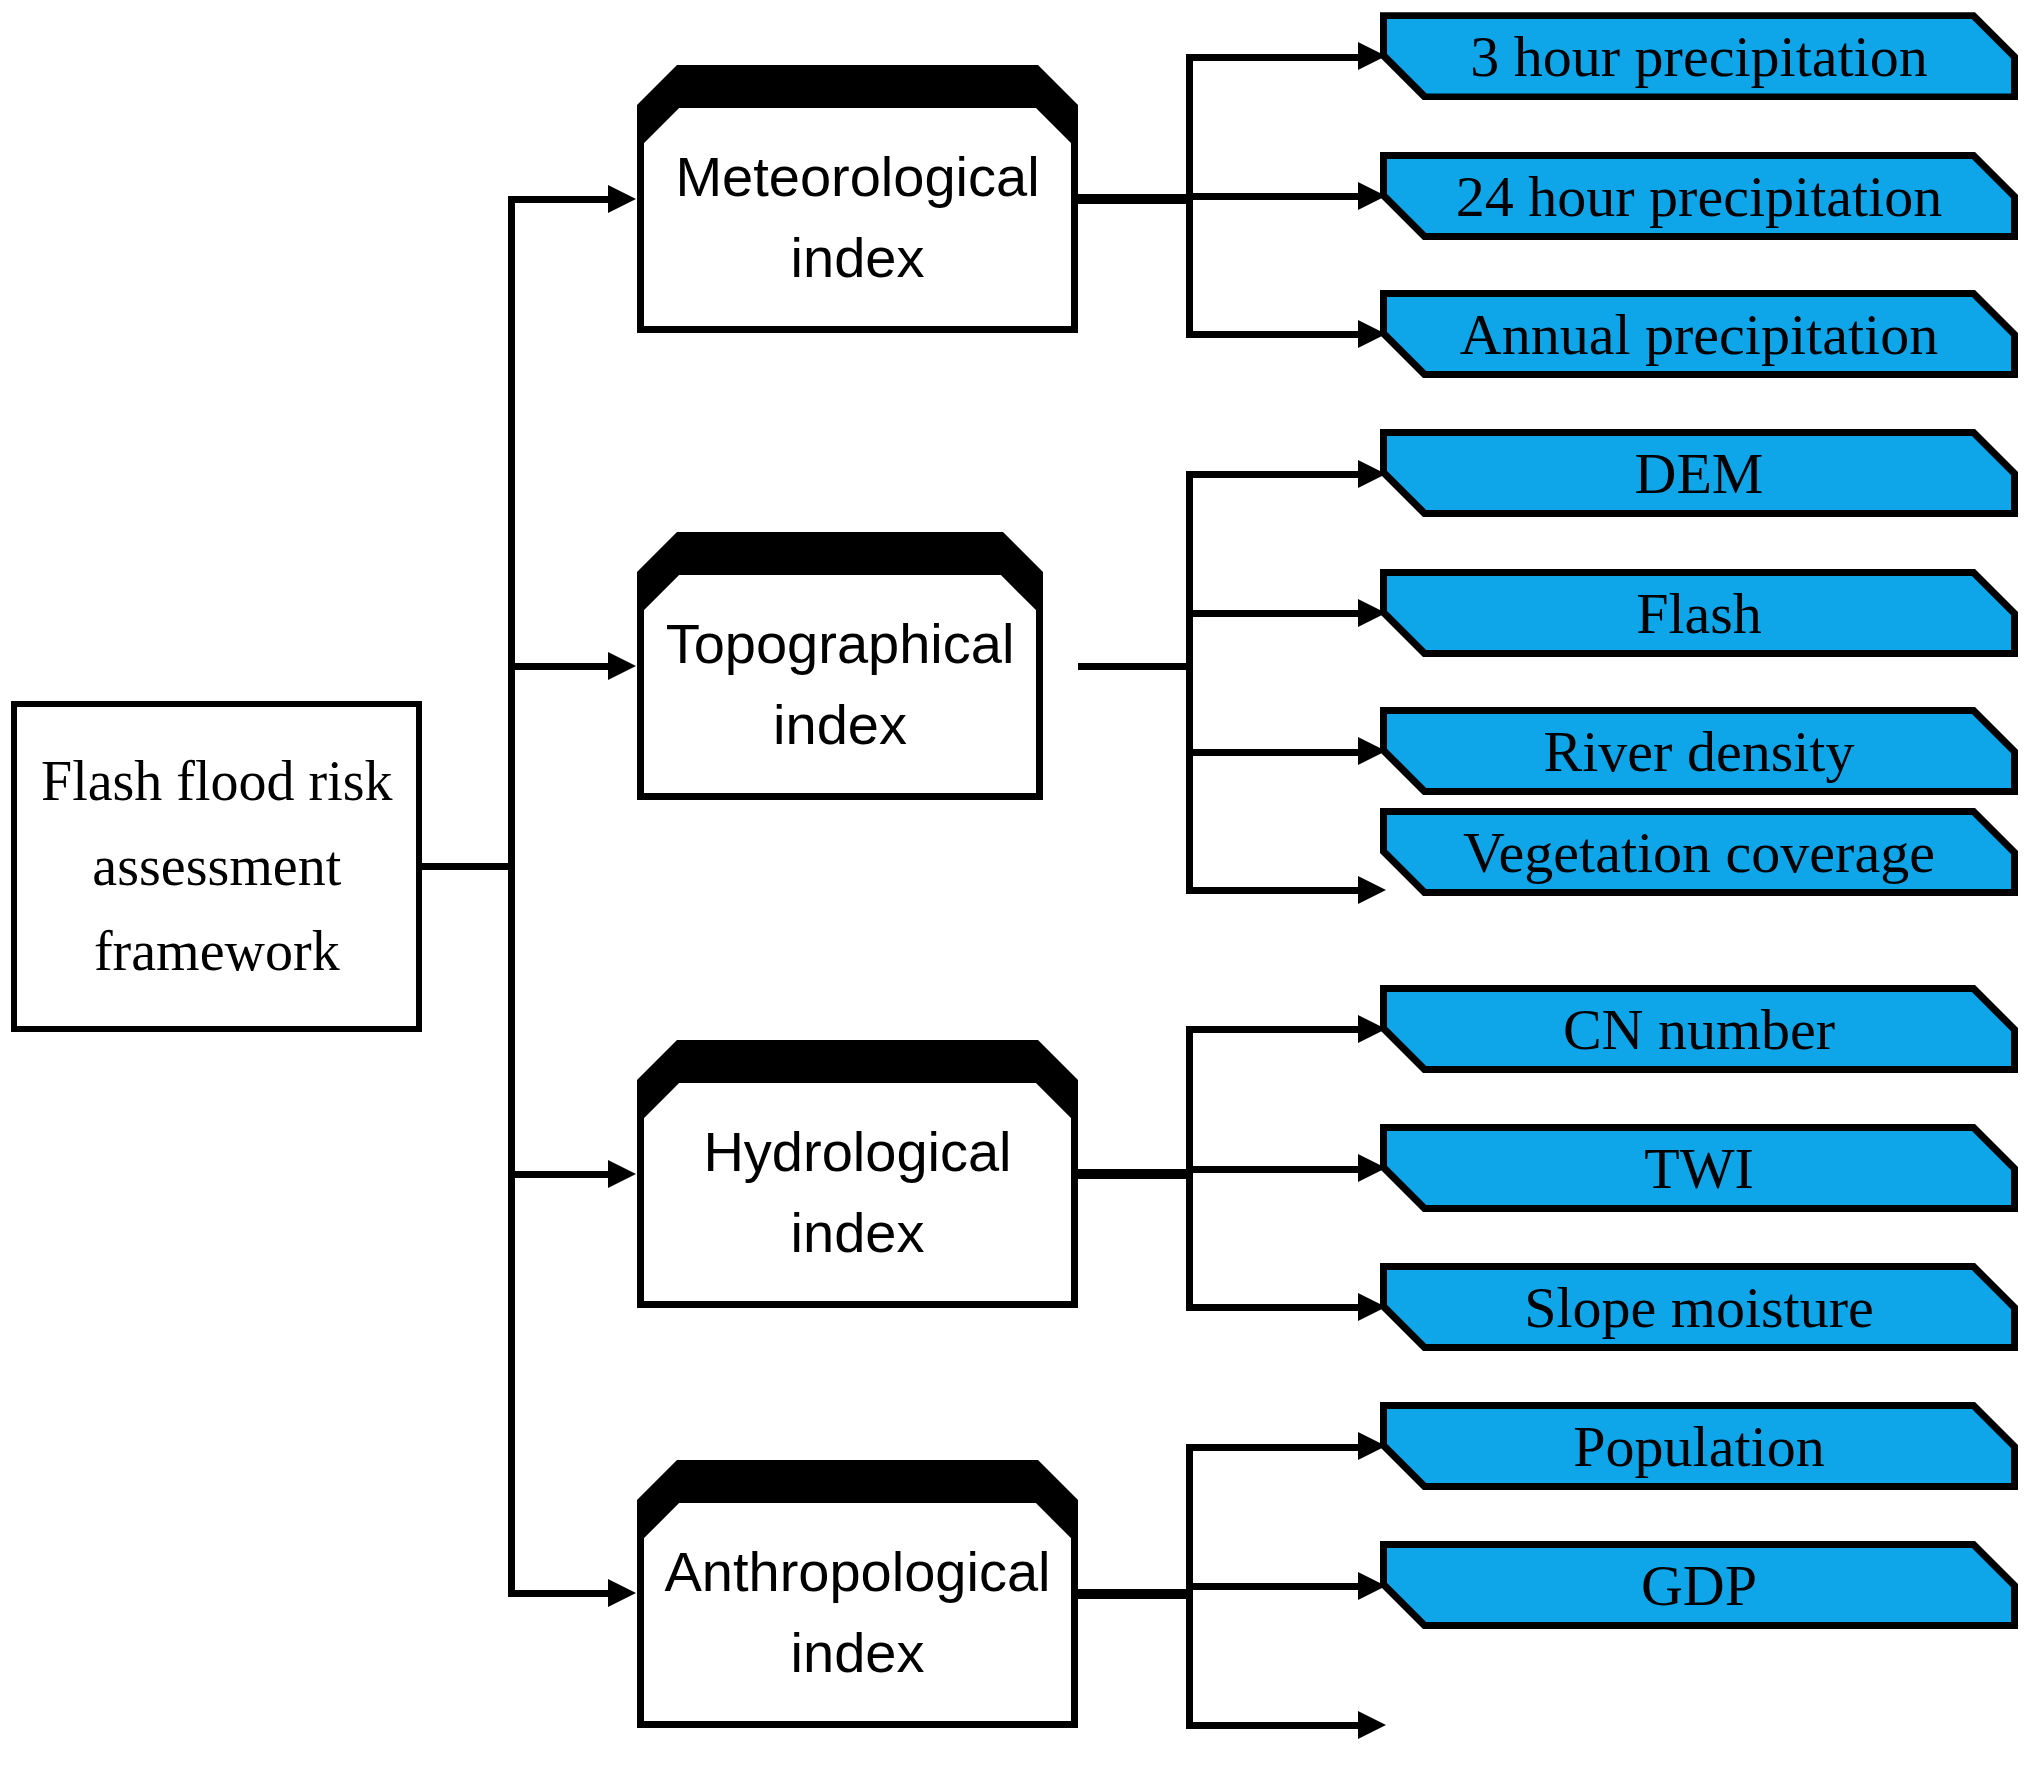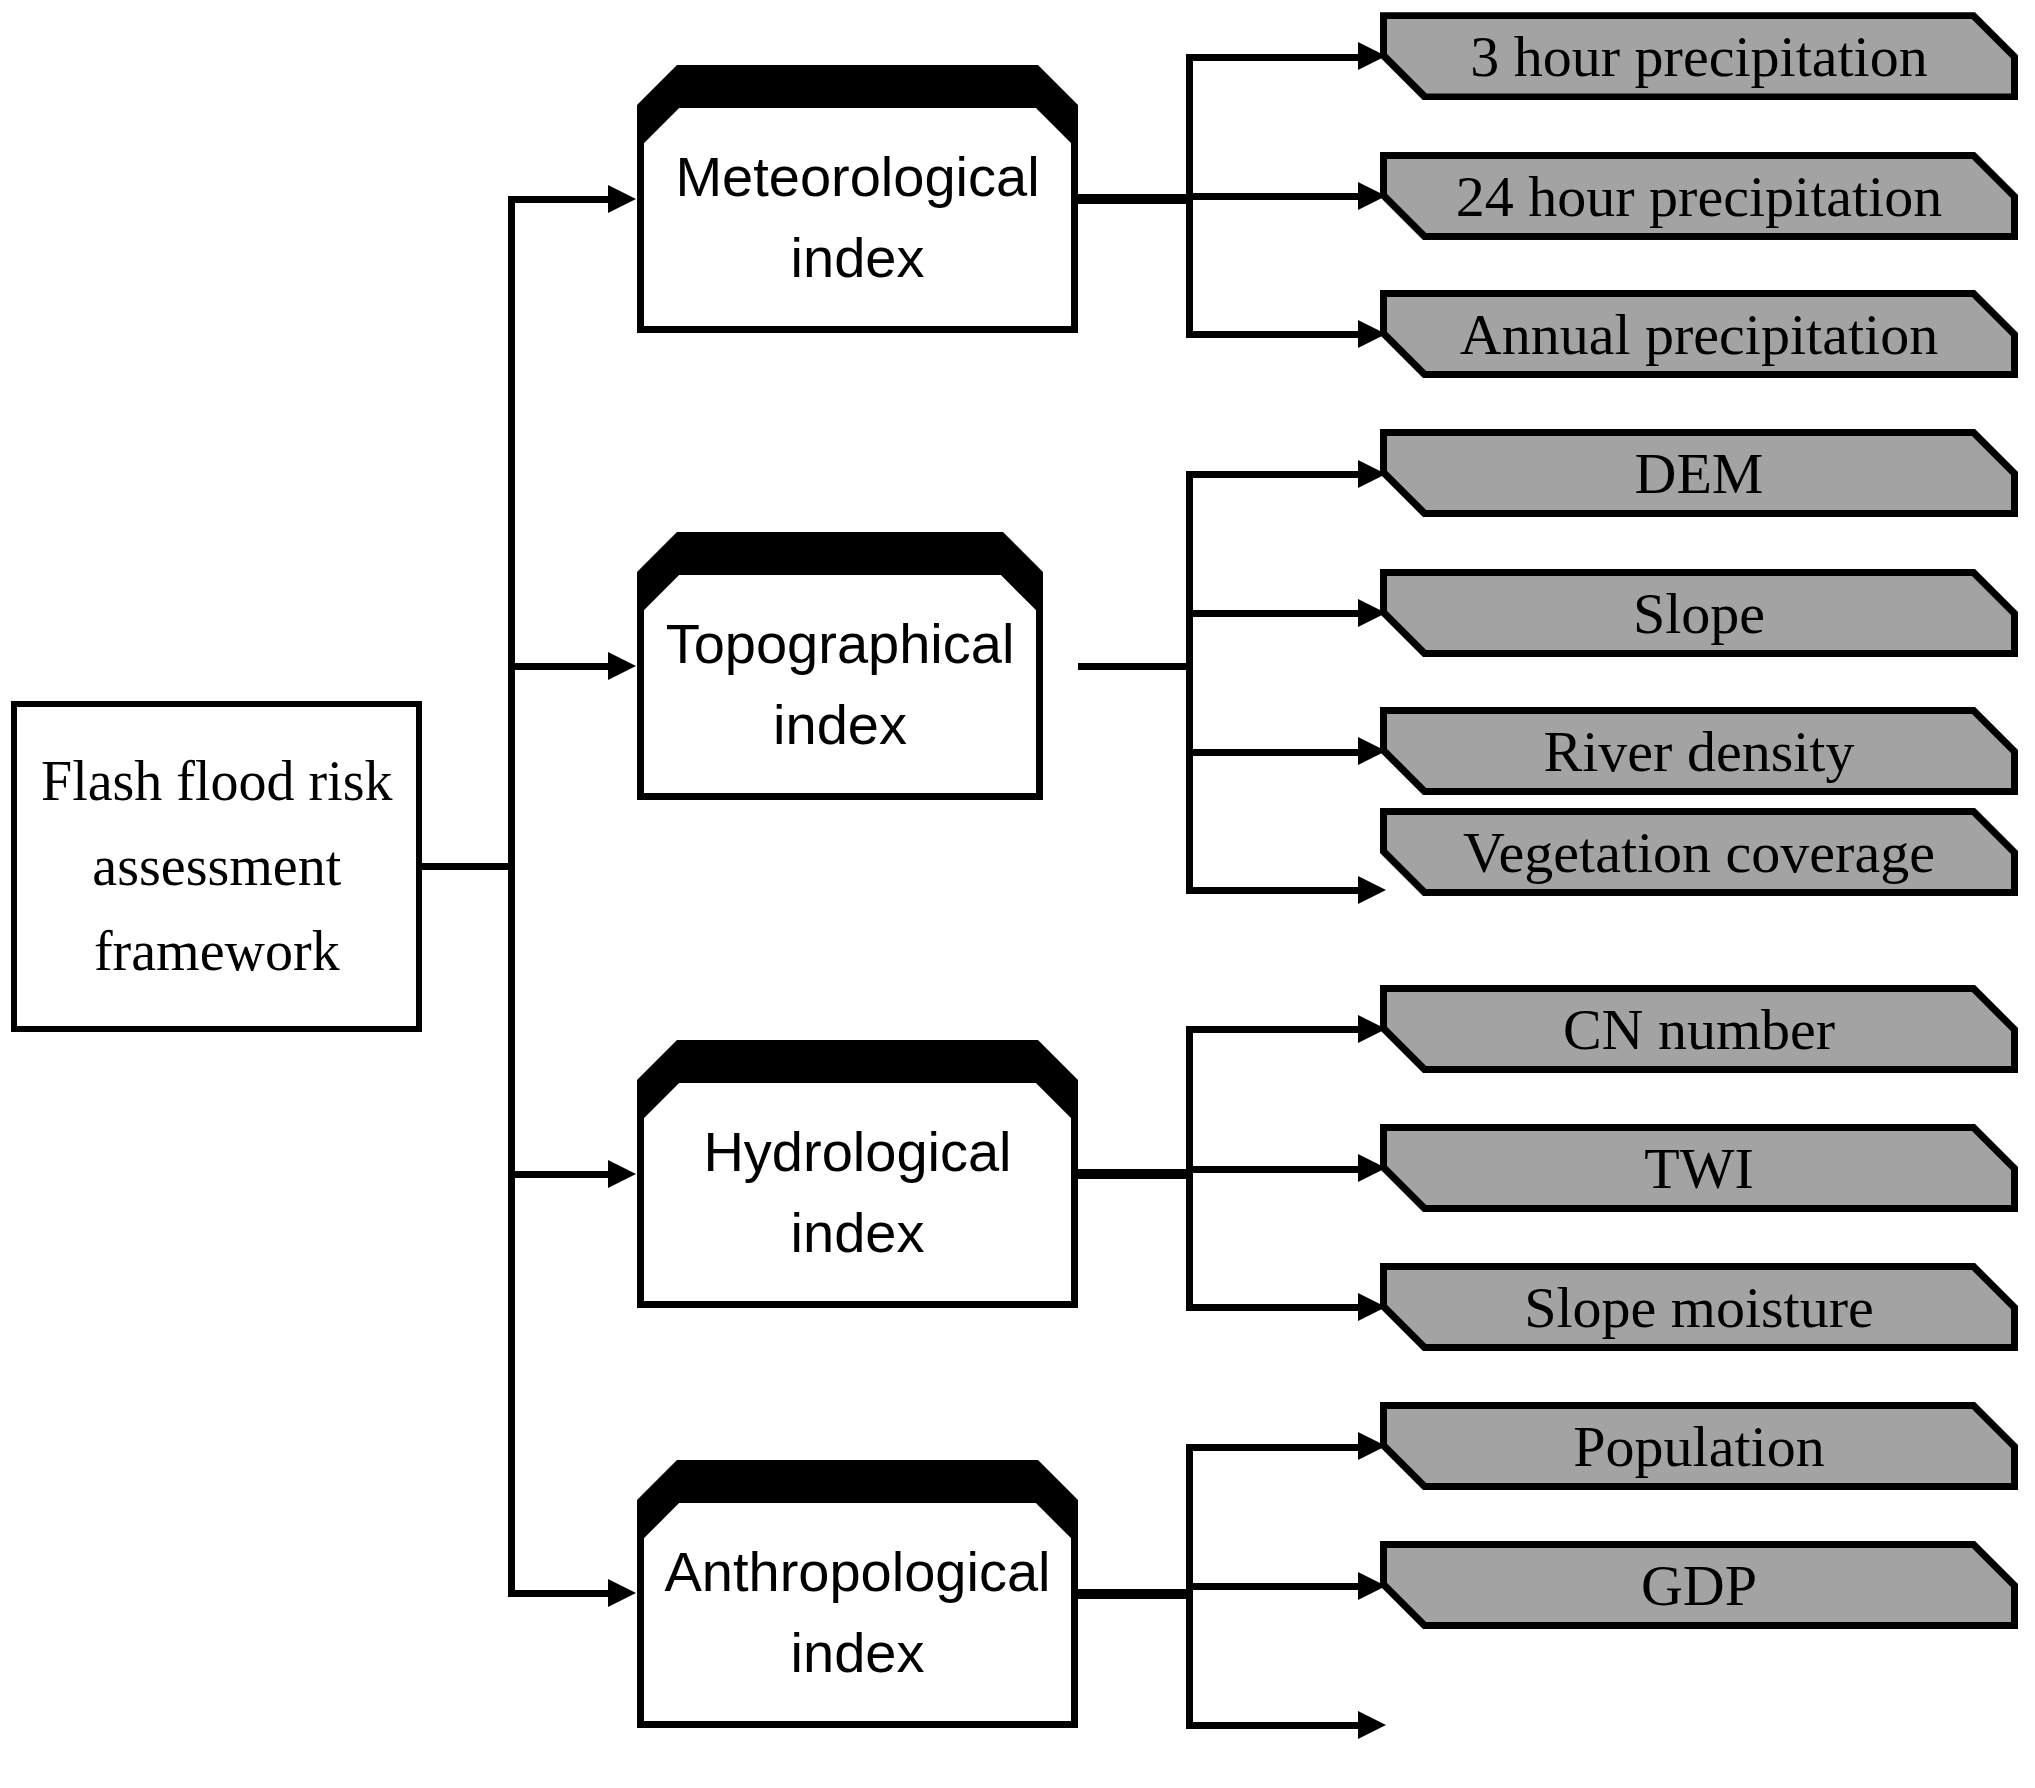--- a/index.html
+++ b/index.html
@@ -14,21 +14,21 @@
     font-size:56px;line-height:85px;padding:8px 17px;
   }
   .oct{position:absolute;background:#000;
     clip-path:polygon(40px 0,calc(100% - 40px) 0,100% 40px,100% 100%,0 100%,0 40px);}
   .oct-in{position:absolute;inset:6.6px;background:#fff;
     clip-path:polygon(36px 0,calc(100% - 36px) 0,100% 36px,100% 100%,0 100%,0 36px);
     display:flex;align-items:center;justify-content:center;text-align:center;
     font-family:"Liberation Sans","DejaVu Sans",sans-serif;font-size:56px;line-height:81px;margin-top:36px;}
   .tag{position:absolute;background:#000;
     clip-path:polygon(0 0,calc(100% - 43px) 0,100% 43px,100% 100%,43px 100%,0 calc(100% - 43px));}
-  .tag-in{position:absolute;inset:6.6px;background:#a3a3a3;
+  .tag-in{position:absolute;inset:6.6px;background:#0ea5e9;
     clip-path:polygon(0 0,calc(100% - 40px) 0,100% 40px,100% 100%,40px 100%,0 calc(100% - 40px));
     display:flex;align-items:center;justify-content:center;text-align:center;
     font-size:58px;white-space:nowrap;}
   
   .ln{position:absolute;background:#000;}
   .ah{position:absolute;width:0;height:0;
       border-top:14px solid transparent;border-bottom:14px solid transparent;
       border-left:28px solid #000;}
 </style>
 </head>
@@ -76,21 +76,21 @@
       <span>Annual precipitation</span>
     </div>
   </div>
   <div class="tag" style="left:1380px;top:429px;width:638px;height:88px">
     <div class="tag-in">
       <span>DEM</span>
     </div>
   </div>
   <div class="tag" style="left:1380px;top:569px;width:638px;height:88px">
     <div class="tag-in">
-      <span>Slope</span>
+      <span>Flash</span>
     </div>
   </div>
   <div class="tag" style="left:1380px;top:707px;width:638px;height:88px">
     <div class="tag-in">
       <span>River density</span>
     </div>
   </div>
   <div class="tag" style="left:1380px;top:808px;width:638px;height:88px">
     <div class="tag-in">
       <span>Vegetation coverage</span>

